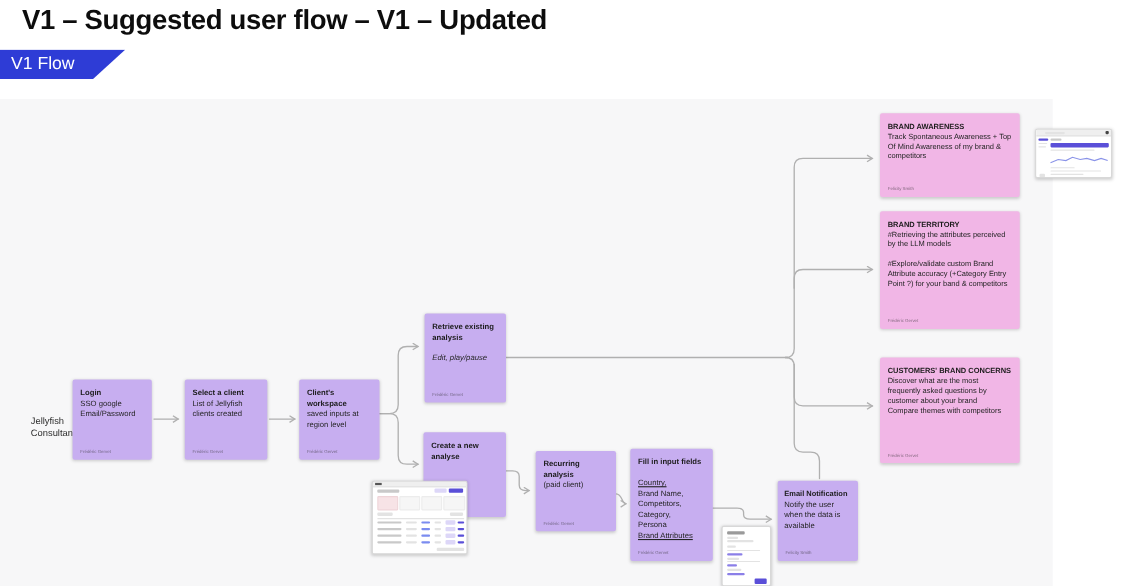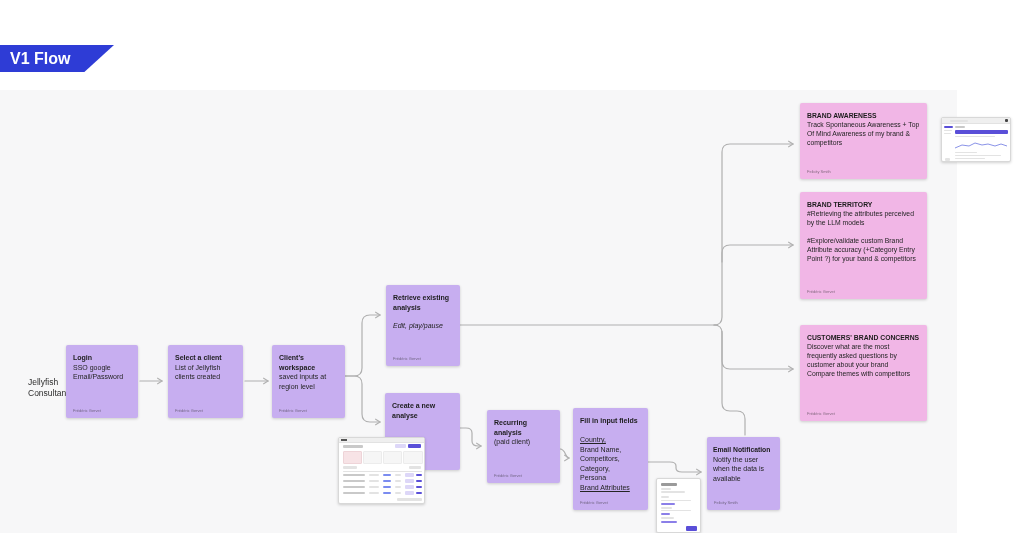--- a/index.html
+++ b/index.html
@@ -2,21 +2,21 @@
 <html><head>
 <meta charset="utf-8">
 <style>
   html,body{margin:0;padding:0;background:#fff;}
   .stage{position:relative;width:1024px;height:533px;overflow:hidden;background:#ffffff;
          font-family:"Liberation Sans",sans-serif;color:#111;}
   .canvas-bg{position:absolute;left:0;top:90px;width:957px;height:443px;background:#f7f7f8;}
   .page-title{position:absolute;left:20px;top:4px;font-size:25px;font-weight:700;letter-spacing:-0.3px;color:#0d0d0d;}
   .banner{position:absolute;left:0;top:45px;width:114px;height:27px;background:#2e3cd6;
           clip-path:polygon(0 0,100% 0,74% 100%,0 100%);display:flex;align-items:center;}
-  .banner span{color:#fff;font-weight:700;font-size:16px;padding-left:10px;}
+  .banner span{color:#fff;font-weight:400;font-size:16px;padding-left:10px;}
   .subtitle{position:absolute;left:47px;top:70px;font-size:11px;color:#1a1a1a;white-space:pre;}
   .actor{position:absolute;left:28px;top:377px;font-size:8.5px;line-height:11px;color:#2d2d2d;white-space:pre-line;}
   .note{position:absolute;border-radius:2px;padding:8px 7px;box-sizing:border-box;
         box-shadow:0 1px 3px rgba(0,0,0,0.18);}
   .purple{background:#c7aef0;}
   .pink{background:#f1b6e6;}
   .nt{font-weight:700;font-size:7px;line-height:9.5px;color:#1c1c1c;}
   .nb{font-size:7px;line-height:9.5px;color:#242424;white-space:pre-line;}
   .nb.gap{margin-top:9px;}
   .italic{font-style:italic;}
@@ -37,20 +37,21 @@
   .bar.pinkc{background:#f7e3e6;border:1px solid #eed4d8;}
   .bar.card{background:#f6f6f6;border:1px solid #ececec;}
 </style>
 </head>
 <body>
 
 <div class="stage">
 
   <div class="canvas-bg"></div>
 
+  <div class="page-title">V1 – Suggested user flow – V1 – Updated</div>
   <div class="banner">
     <span>V1 Flow</span>
   </div>
 
   <div class="actor">Jellyfish
 Consultant</div>
 
   <svg class="wires" width="1024" height="533" viewBox="0 0 1024 533">
     <defs>
       <marker id="arw" markerWidth="7" markerHeight="7" refX="4.5" refY="3" orient="auto">

